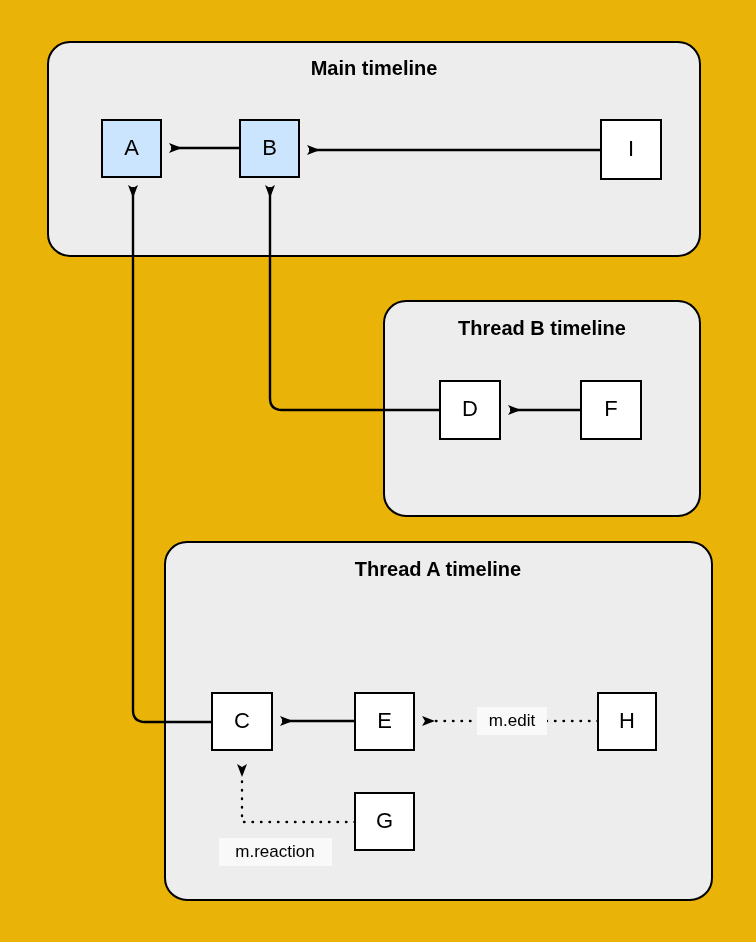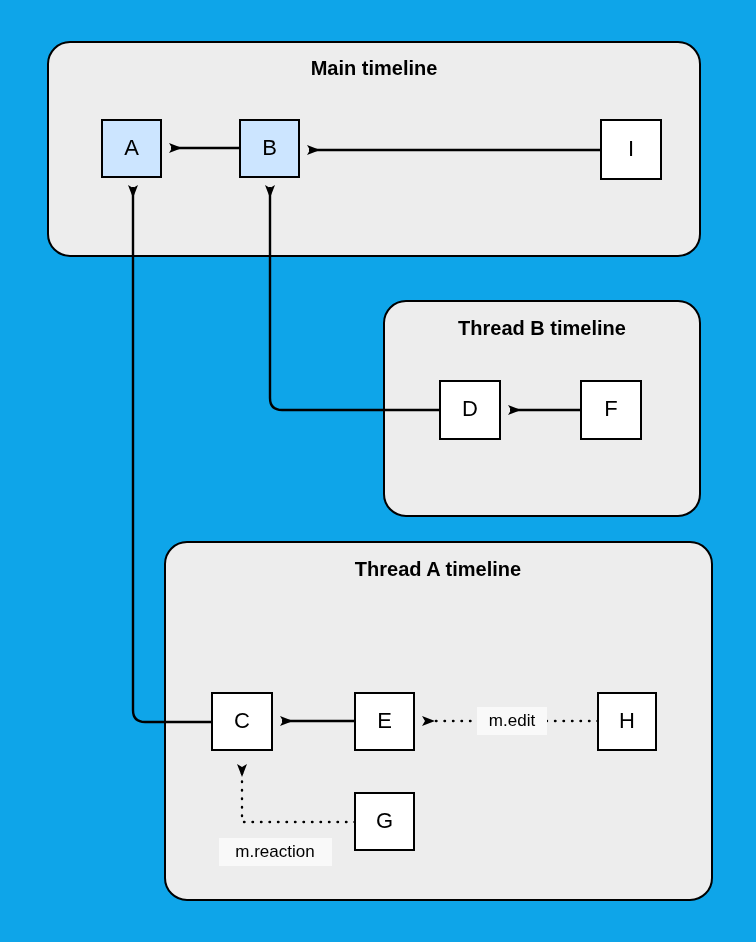--- a/index.html
+++ b/index.html
@@ -8,21 +8,21 @@
     padding: 0;
     background: #ffffff;
   }
   body {
     font-family: "Liberation Sans", sans-serif;
   }
   #canvas {
     position: relative;
     width: 756px;
     height: 942px;
-    background: #0ea5e9;
+    background: #eab308;
     overflow: hidden;
   }
   #diagram-svg {
     position: absolute;
     left: 0;
     top: 0;
     width: 756px;
     height: 942px;
   }
   .group-title {

